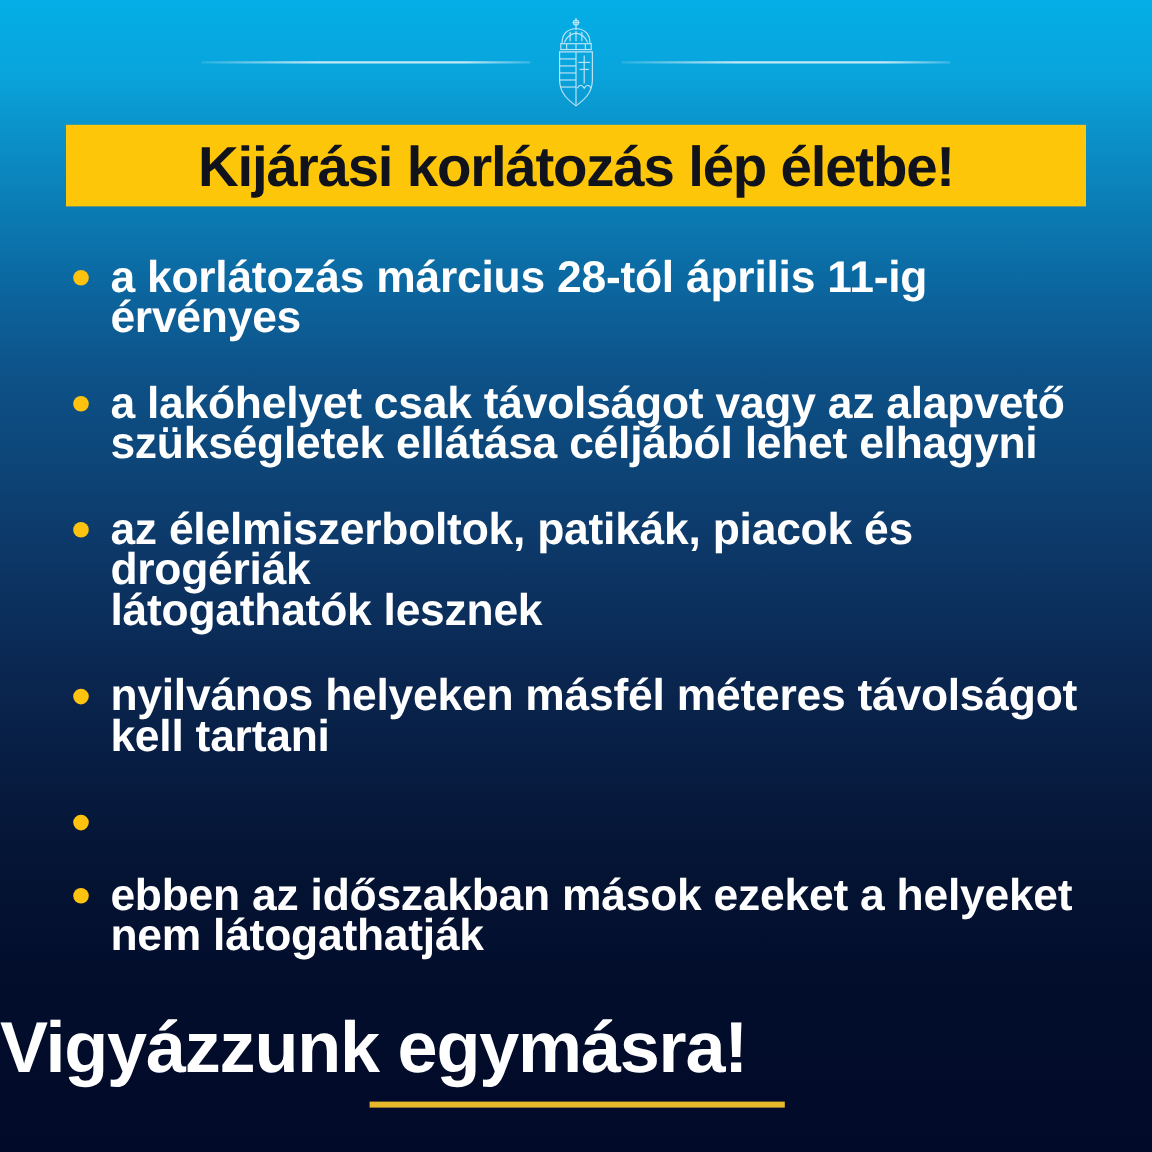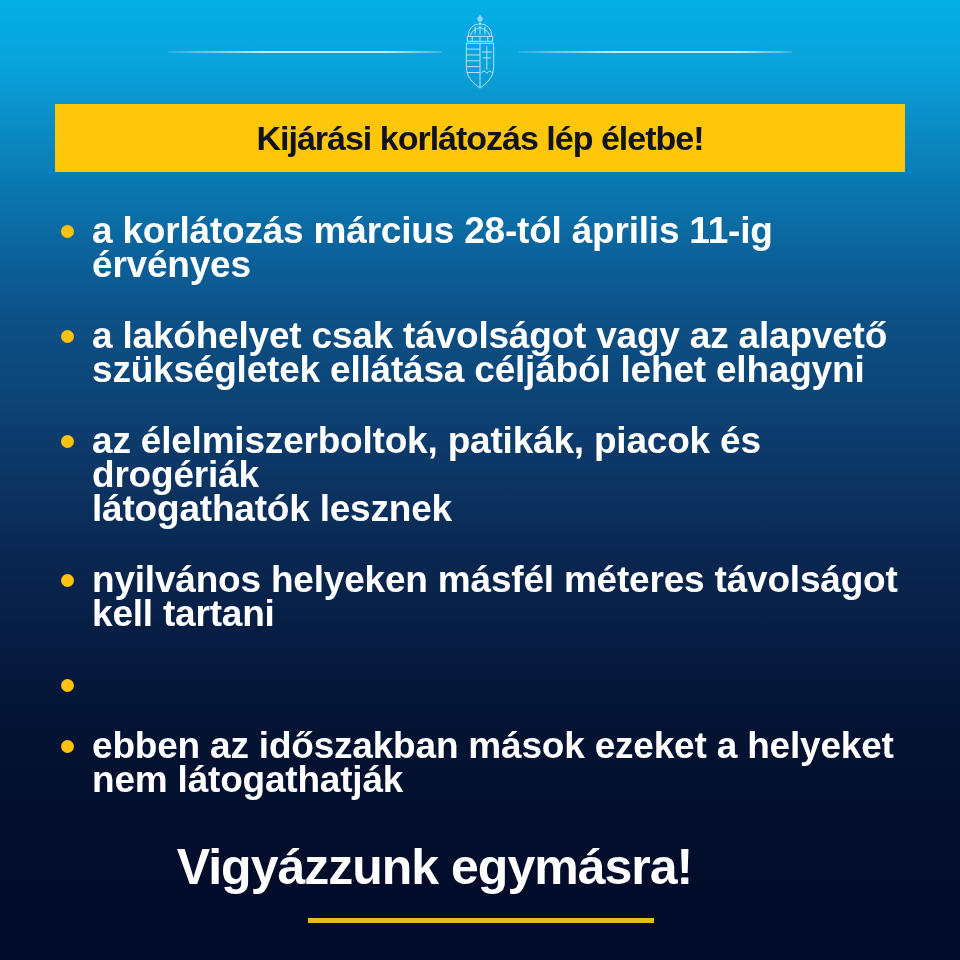--- a/index.html
+++ b/index.html
@@ -50,21 +50,21 @@
     opacity:0.92;
   }
   .banner{
     position:absolute;left:55px;top:104px;width:850px;height:68px;
     background:var(--banner-bg);
     display:flex;align-items:center;justify-content:center;
   }
   .banner h1{
     margin:0;
     color:var(--banner-text);
-    font-size:34px;font-weight:800;letter-spacing:-1px;
+    font-size:47px;font-weight:800;letter-spacing:-1px;
     white-space:nowrap;
   }
   .bullets{
     position:absolute;left:61px;top:214px;width:852px;
     list-style:none;margin:0;padding:0;
   }
   .bullets li{
     display:flex;align-items:flex-start;
     margin:0 0 37px 0;
   }
@@ -75,23 +75,23 @@
     margin:11px 18px 0 0;
   }
   .bullet-text{
     color:var(--body-text);
     font-size:37px;font-weight:700;line-height:34px;
     letter-spacing:-0.2px;
     white-space:pre-line;
   }
   .closing{
     position:absolute;left:0;top:838px;width:869px;
-    margin:0;text-align:center;
+    margin:0;
     color:var(--body-text);
-    font-size:50px;font-weight:800;letter-spacing:-1px;
+    font-size:60px;font-weight:800;letter-spacing:-1px;
   }
   .closing-underline{
     position:absolute;left:308px;top:918px;width:346px;height:5px;
     background:var(--underline);
   }
 </style>
 </head>
 <body>
 
 <div class="poster">

